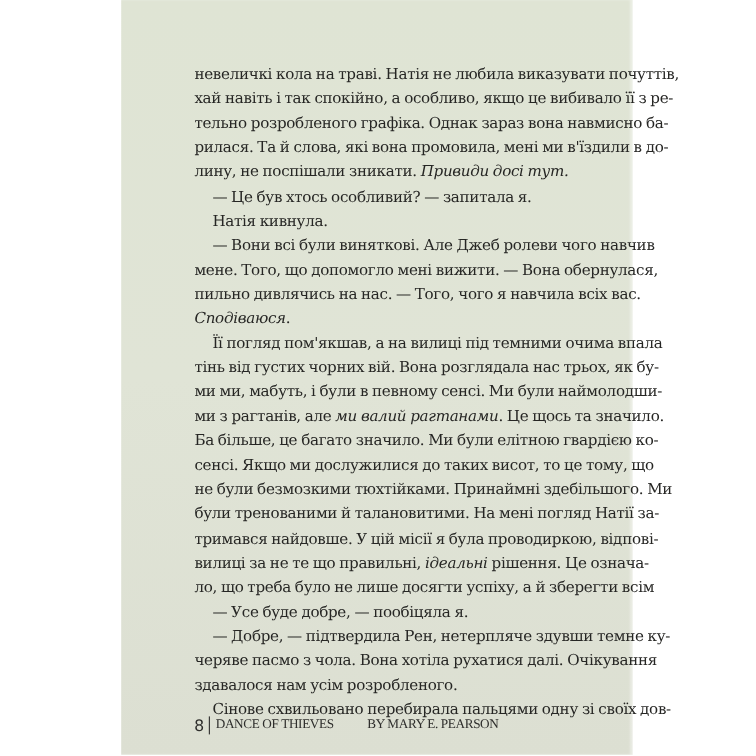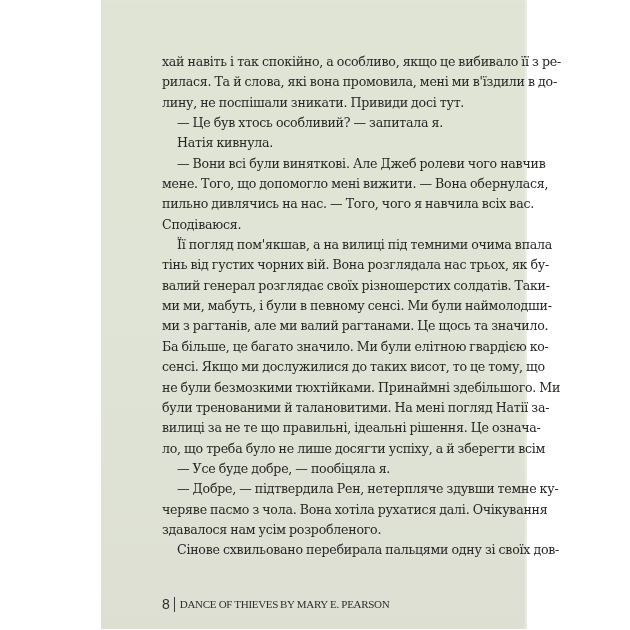--- a/index.html
+++ b/index.html
@@ -18,54 +18,56 @@
     font-size: 12.6px; color: #262624;
   }
   .line {
     height: 20.35px; line-height: 20.35px; white-space: nowrap;
     text-align: justify; text-align-last: justify;
     letter-spacing: -0.25px; word-spacing: -0.5px;
   }
   .line.last { text-align-last: left; }
   .line.indent { padding-left: 15px; }
   .line span { }
-  .it { }
+  .it { font-style: italic; }
   .footer {
     position: absolute; left: 61px; top: 596px;
     font-family: "Liberation Serif", serif; color: #2e2e2c;
     font-size: 11px; white-space: nowrap; display: flex; align-items: center;
   }
   .footer .num { font-family: "Liberation Sans", sans-serif; font-size: 14px; margin-right: 4px; }
   .footer .bar { display: inline-block; width: 1px; height: 15px; background: #3a3a38; margin-right: 5px; }
-  .footer .title { letter-spacing: -0.3px; margin-right: 2px; }
+  .footer .title { letter-spacing: -0.3px; margin-right: 28px; }
   .footer .author { letter-spacing: -0.3px; }
 </style>
 </head>
 <body>
 
 <div class="page">
   <div class="text-block">
+    <div class="line"><span>невеличкі кола на траві. Натія не любила виказувати почуттів,</span></div>
     <div class="line"><span>хай навіть і так спокійно, а особливо, якщо це вибивало її з ре-</span></div>
+    <div class="line"><span>тельно розробленого графіка. Однак зараз вона навмисно ба-</span></div>
     <div class="line"><span>рилася. Та й слова, які вона промовила, мені ми в'їздили в до-</span></div>
     <div class="line last"><span>лину, не поспішали зникати. </span><span class="it">Привиди досі тут.</span></div>
     <div class="line last indent"><span>— Це був хтось особливий? — запитала я.</span></div>
     <div class="line last indent"><span>Натія кивнула.</span></div>
     <div class="line indent"><span>— Вони всі були виняткові. Але Джеб ролеви чого навчив</span></div>
     <div class="line"><span>мене. Того, що допомогло мені вижити. — Вона обернулася,</span></div>
     <div class="line"><span>пильно дивлячись на нас. — Того, чого я навчила всіх вас.</span></div>
     <div class="line last"><span class="it">Сподіваюся</span><span>.</span></div>
     <div class="line indent"><span>Її погляд пом'якшав, а на вилиці під темними очима впала</span></div>
     <div class="line"><span>тінь від густих чорних вій. Вона розглядала нас трьох, як бу-</span></div>
-    <div class="line"><span>валий генерал розглядає своїх різношерстих солдатів. Таки-</span></div>
     <div class="line"><span>ми ми, мабуть, і були в певному сенсі. Ми були наймолодши-</span></div>
     <div class="line"><span>ми з рагтанів, але </span><span class="it">ми валий рагтанами</span><span>. Це щось та значило.</span></div>
     <div class="line"><span>Ба більше, це багато значило. Ми були елітною гвардією ко-</span></div>
     <div class="line"><span>сенсі. Якщо ми дослужилися до таких висот, то це тому, що</span></div>
     <div class="line"><span>не були безмозкими тюхтійками. Принаймні здебільшого. Ми</span></div>
     <div class="line"><span>були тренованими й талановитими. На мені погляд Натії за-</span></div>
+    <div class="line"><span>тримався найдовше. У цій місії я була проводиркою, відпові-</span></div>
     <div class="line"><span>вилиці за не те що правильні, </span><span class="it">ідеальні</span><span> рішення. Це означа-</span></div>
     <div class="line"><span>ло, що треба було не лише досягти успіху, а й зберегти всім</span></div>
     <div class="line last indent"><span>— Усе буде добре, — пообіцяла я.</span></div>
     <div class="line indent"><span>— Добре, — підтвердила Рен, нетерпляче здувши темне ку-</span></div>
     <div class="line"><span>черяве пасмо з чола. Вона хотіла рухатися далі. Очікування</span></div>
     <div class="line last"><span>здавалося нам усім розробленого.</span></div>
     <div class="line indent"><span>Сінове схвильовано перебирала пальцями одну зі своїх дов-</span></div>
 
   </div>
 

